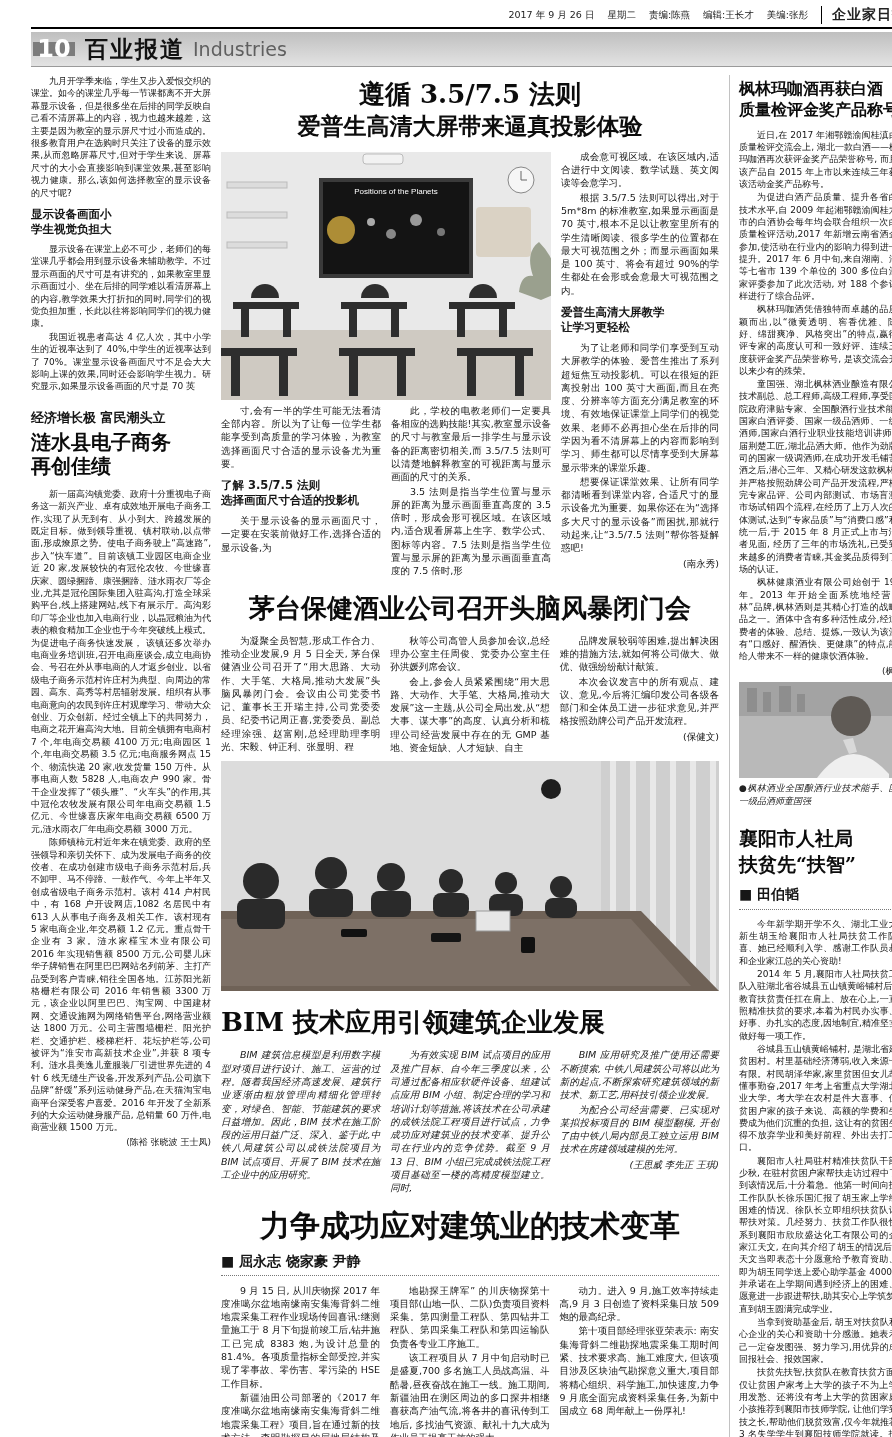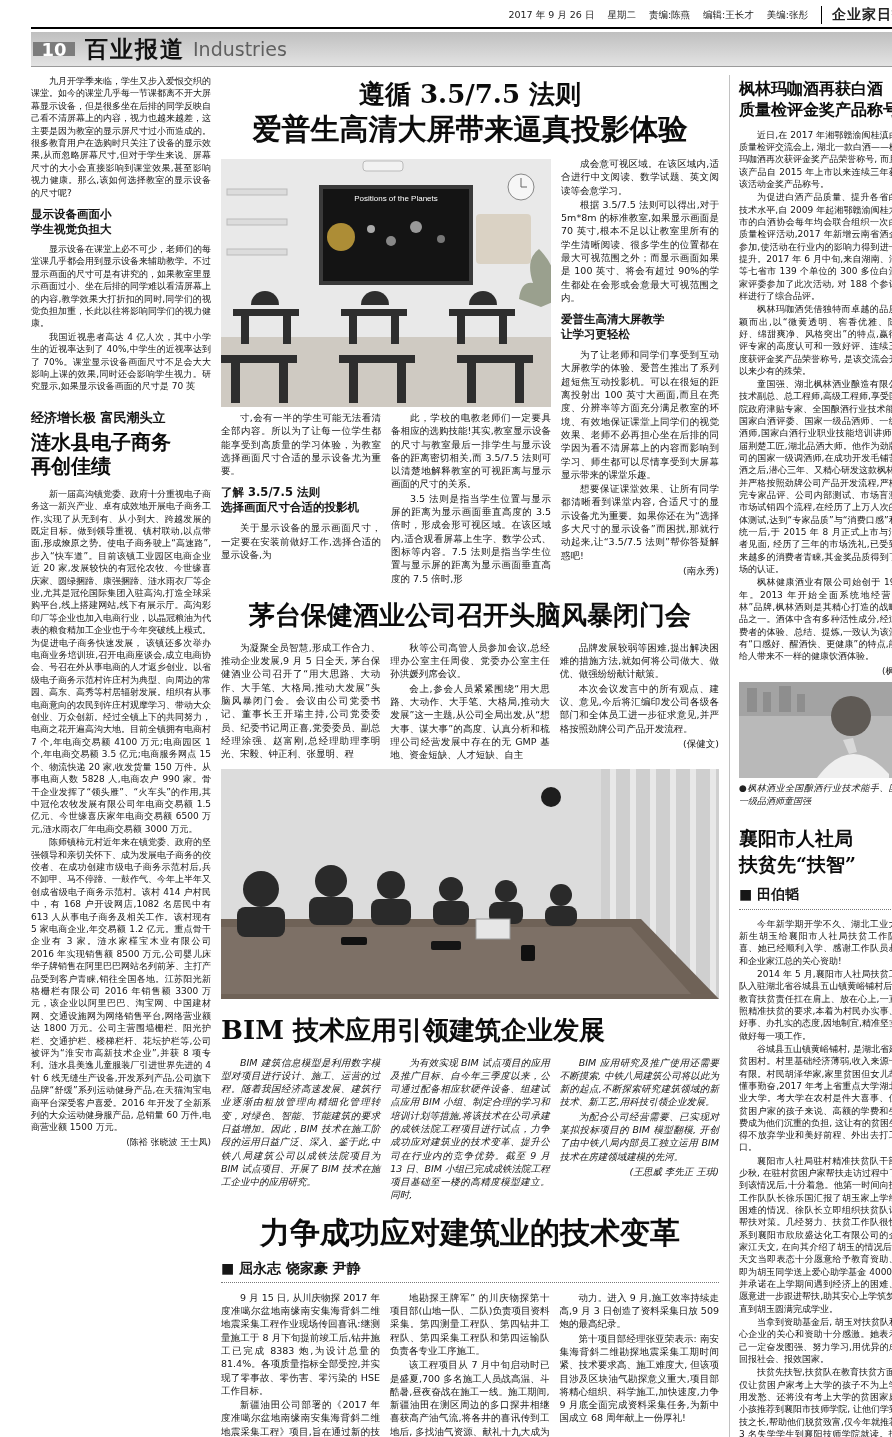--- a/index.html
+++ b/index.html
@@ -6,38 +6,38 @@
   .page{width:892px;height:1437px;box-sizing:border-box;padding:2px 8px;overflow:hidden;
         font-family:"DejaVu Sans",sans-serif;color:#161616;position:relative;background:#fff;margin-left:23px;}
   
   .meta{display:flex;justify-content:flex-end;align-items:center;gap:13px;font-size:9.5px;
         color:#222;padding:4px 0 3px;border-bottom:2px solid #000;}
   .meta .paper{font-size:14px;font-weight:700;font-family:"DejaVu Serif",serif;
         border-left:1px solid #000;padding-left:10px;letter-spacing:1px;}
   
   .band{display:flex;align-items:center;height:34px;background:linear-gradient(180deg,#bfbfbf,#e3e3e3);
         border-bottom:1px solid #9a9a9a;margin:3px 0 8px;}
-  .band .num{width:42px;height:14px;margin-left:2px;background:#7c7c7c;color:#fff;font-size:18px;
+  .band .num{width:42px;height:14px;margin-left:2px;background:#7c7c7c;color:#fff;font-size:24px;
         font-weight:700;display:flex;align-items:center;justify-content:center;}
   .band .cn{font-size:23px;font-weight:800;margin-left:10px;letter-spacing:2px;color:#111;}
   .band .en{font-size:19px;color:#5f5f5f;margin-left:8px;}
   
   .content{display:flex;gap:10px;}
   .leftcol{width:180px;flex:none;font-size:9px;line-height:1.38;text-align:justify;}
   .midcol{width:498px;flex:none;}
   .rightcol{width:178px;flex:none;border-left:1px solid #c2c2c2;padding-left:9px;box-sizing:border-box;
         font-size:9px;line-height:1.37;text-align:justify;}
   p{margin:0 0 1px 0;text-indent:2em;}
   .sig{text-align:right;text-indent:0;margin-top:2px;}
   .subhead{font-weight:700;font-size:11.5px;line-height:1.3;margin:8px 0 6px;text-indent:0;}
   .kicker{font-size:13px;font-weight:700;margin:16px 0 3px;text-indent:0;}
   .h-serif{font-family:"DejaVu Serif",serif;font-weight:700;color:#0c0c0c;}
   .epson-h{text-align:center;margin:4px 0 10px;}
   .epson-h .l1{font-size:26px;line-height:1.2;}
-  .epson-h .l2{font-size:29px;line-height:1.2;margin-top:2px;}
+  .epson-h .l2{font-size:23px;line-height:1.2;margin-top:2px;}
   .left-h{font-size:20px;line-height:1.2;margin:2px 0 10px;}
   .maotai-h{font-size:26px;text-align:center;margin:12px 0 8px;}
   .bim-h{font-size:26px;margin:14px 0 8px;}
   .cq-h{font-size:30px;text-align:center;margin:10px 0 6px;}
   .fl-h{font-size:16px;line-height:1.3;margin:4px 0 8px;}
   .xy-h{font-size:19px;line-height:1.35;margin:18px 0 8px;}
   .byline{font-size:14px;font-weight:700;border-bottom:1px dotted #777;padding-bottom:4px;
         margin:0 0 8px;text-indent:0;}
   .cols{display:flex;gap:10px;font-size:9.5px;line-height:1.4;text-align:justify;}
   .cols .col{flex:1;min-width:0;}

